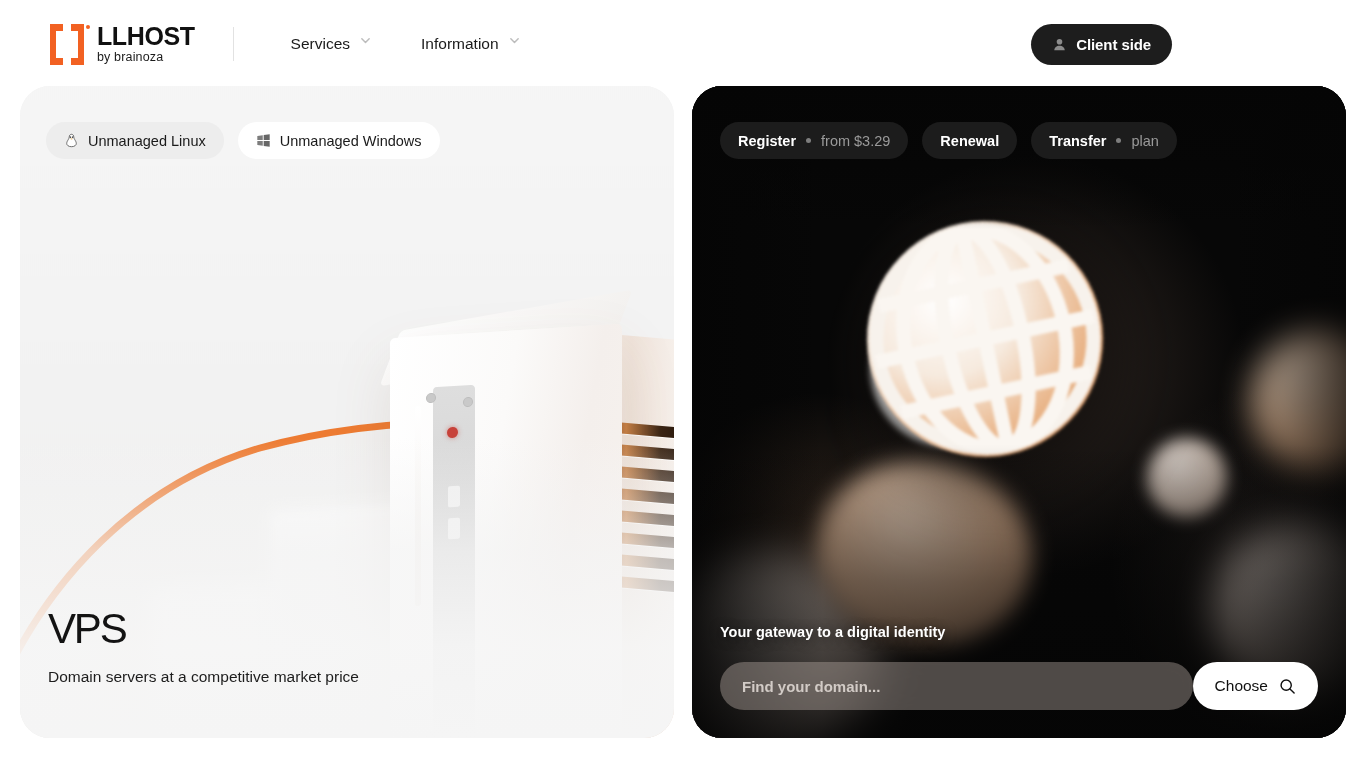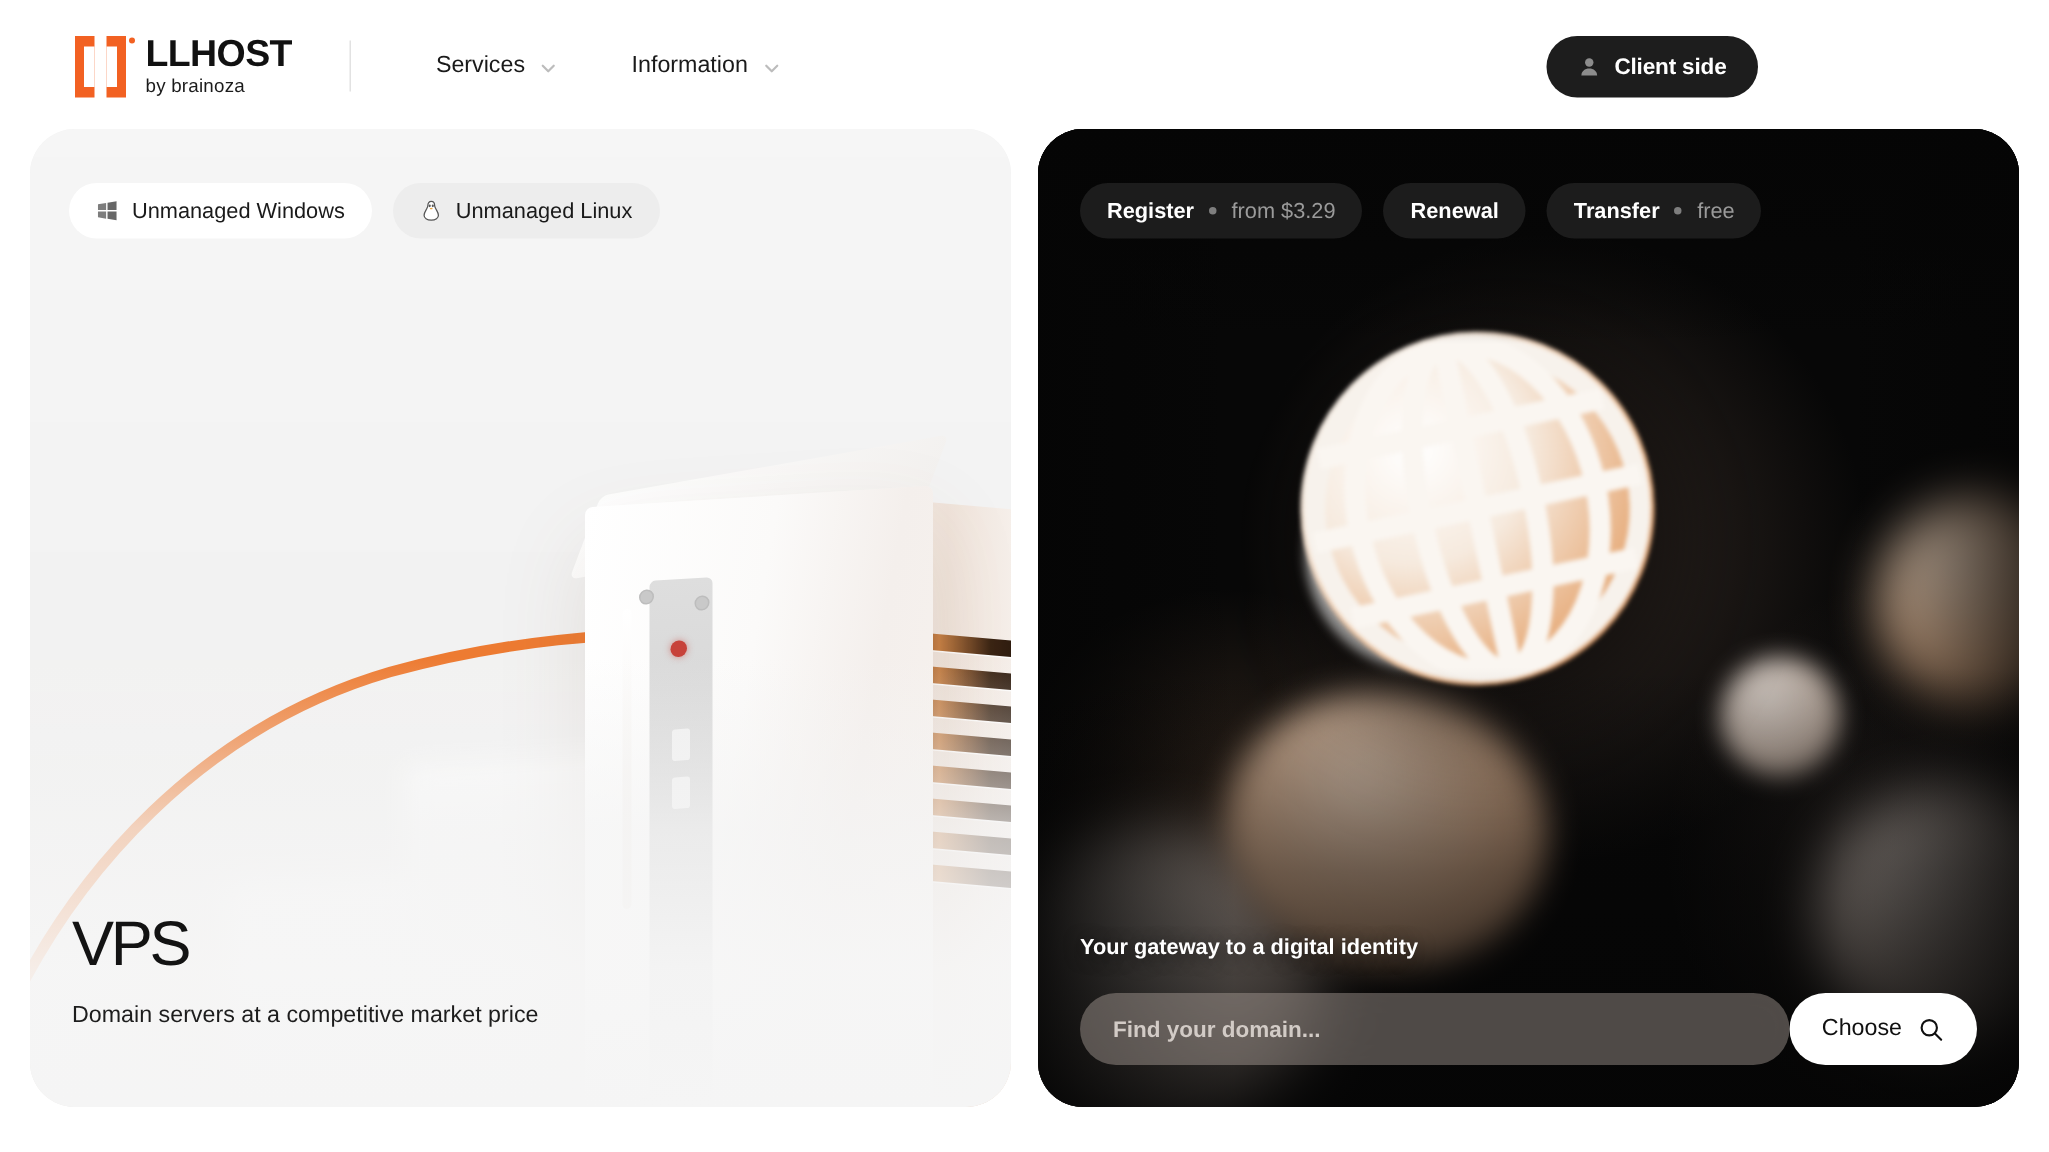--- a/index.html
+++ b/index.html
@@ -98,21 +98,21 @@
   }
 
   .nav {
     display: flex;
     align-items: center;
     margin-left: 57px;
     gap: 50px;
   }
   .nav-item {
     display: flex;
-    align-items: flex-end;
+    align-items: flex-start;
     gap: 10px;
     font-size: 15.5px;
     font-weight: 500;
     color: #1a1a1a;
     cursor: pointer;
     line-height: 1;
   }
   .chev {
     display: inline-block;
     width: 11px; height: 11px;
@@ -605,42 +605,42 @@
         <div class="tower tower-slot s2"></div>
         <div class="tower tower-screw a"></div>
         <div class="tower tower-screw b"></div>
         <div class="tower tower-screw c"></div>
         <div class="tower tower-screw d"></div>
 
         <div class="vps-fade"></div>
       </div>
 
       <div class="tabrow left">
+        <button class="tab tab-light-dim">
+          <span class="tux-icon">
+            <svg viewBox="0 0 16 16" fill="none" aria-hidden="true">
+              <path d="M8 1.4c1.6 0 2.4 1.3 2.4 2.9 0 1 .5 1.7 1.1 2.8.8 1.4 1.6 2.6 1.6 4.1 0 1.9-2 3.4-5.1 3.4S2.9 13.1 2.9 11.2c0-1.5.8-2.7 1.6-4.1.6-1.1 1.1-1.8 1.1-2.8C5.6 2.7 6.4 1.4 8 1.4Z" stroke="#555" stroke-width="0.9" fill="#fff"></path>
+              <ellipse cx="6.9" cy="4.5" rx="0.75" ry="1" fill="#555"></ellipse>
+              <ellipse cx="9.1" cy="4.5" rx="0.75" ry="1" fill="#555"></ellipse>
+              <path d="M7.1 6.2c.5-.5 1.3-.5 1.8 0 .3.3 0 .7-.9.7s-1.2-.4-.9-.7Z" fill="#E8A33D"></path>
+            </svg>
+          </span>
+          <span>Unmanaged Linux</span>
+        </button>
+
         <button class="tab tab-light-on">
           <span class="win-icon">
             <svg viewBox="0 0 16 16" aria-hidden="true">
               <path d="M1.4 3.3 L7.2 2.4 L7.2 7.5 L1.4 7.5 Z" fill="#7d7d7d"></path>
               <path d="M8.2 2.25 L14.6 1.3 L14.6 7.5 L8.2 7.5 Z" fill="#676767"></path>
               <path d="M1.4 8.5 L7.2 8.5 L7.2 13.6 L1.4 12.7 Z" fill="#7d7d7d"></path>
               <path d="M8.2 8.5 L14.6 8.5 L14.6 14.7 L8.2 13.75 Z" fill="#676767"></path>
             </svg>
           </span>
           <span>Unmanaged Windows</span>
-        </button>
-
-        <button class="tab tab-light-dim">
-          <span class="tux-icon">
-            <svg viewBox="0 0 16 16" fill="none" aria-hidden="true">
-              <path d="M8 1.4c1.6 0 2.4 1.3 2.4 2.9 0 1 .5 1.7 1.1 2.8.8 1.4 1.6 2.6 1.6 4.1 0 1.9-2 3.4-5.1 3.4S2.9 13.1 2.9 11.2c0-1.5.8-2.7 1.6-4.1.6-1.1 1.1-1.8 1.1-2.8C5.6 2.7 6.4 1.4 8 1.4Z" stroke="#555" stroke-width="0.9" fill="#fff"></path>
-              <ellipse cx="6.9" cy="4.5" rx="0.75" ry="1" fill="#555"></ellipse>
-              <ellipse cx="9.1" cy="4.5" rx="0.75" ry="1" fill="#555"></ellipse>
-              <path d="M7.1 6.2c.5-.5 1.3-.5 1.8 0 .3.3 0 .7-.9.7s-1.2-.4-.9-.7Z" fill="#E8A33D"></path>
-            </svg>
-          </span>
-          <span>Unmanaged Linux</span>
         </button>
       </div>
 
       <div class="card-body">
         <h1 class="card-title vps">VPS</h1>
         <p class="card-sub vps">Domain servers at a competitive market price</p>
       </div>
     </section>
 
     <section class="card card-domain">
@@ -720,21 +720,21 @@
           <span class="muted">from $3.29</span>
         </button>
 
         <button class="tab tab-dark">
           <span>Renewal</span>
         </button>
 
         <button class="tab tab-dark">
           <span>Transfer</span>
           <span class="sep"></span>
-          <span class="muted">free</span>
+          <span class="muted">plan</span>
         </button>
       </div>
 
       <div class="card-body">
         <p class="card-sub dom">Your gateway to a digital identity</p>
 
         <div class="search-row">
           <input class="search-field" type="text" placeholder="Find your domain..." style="">
           <button class="search-btn">
             <span>Choose</span>

